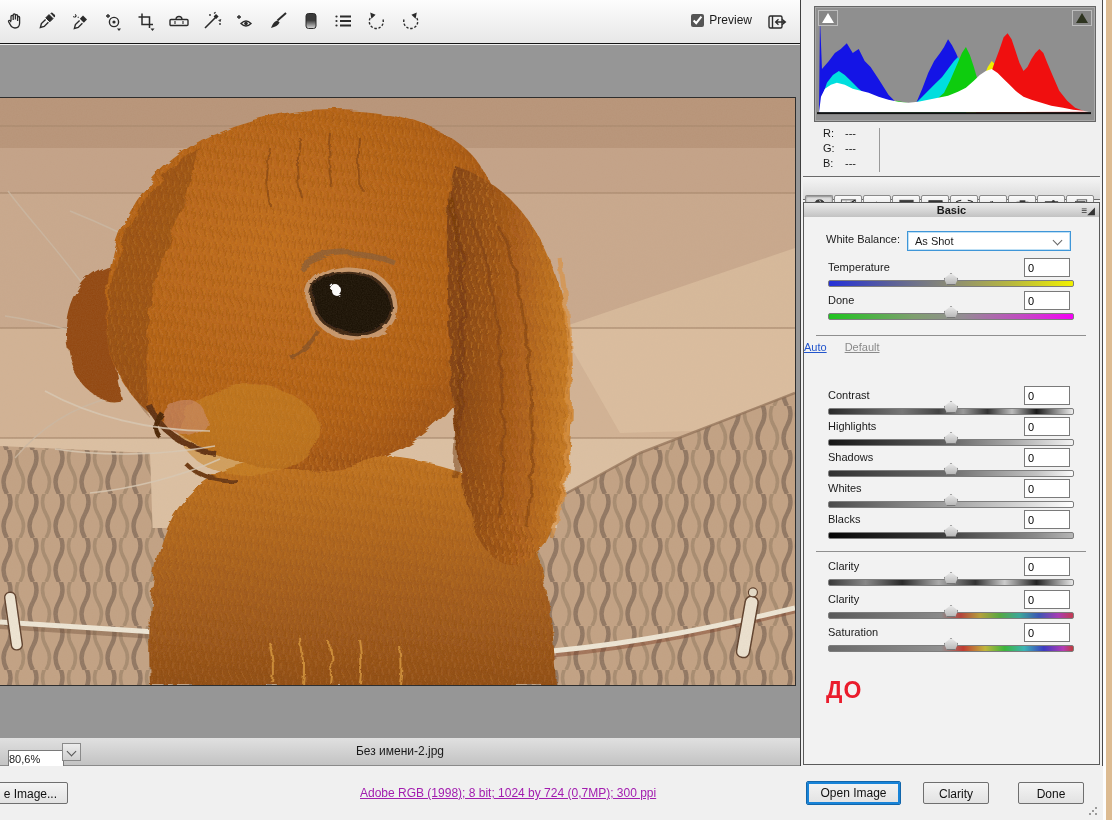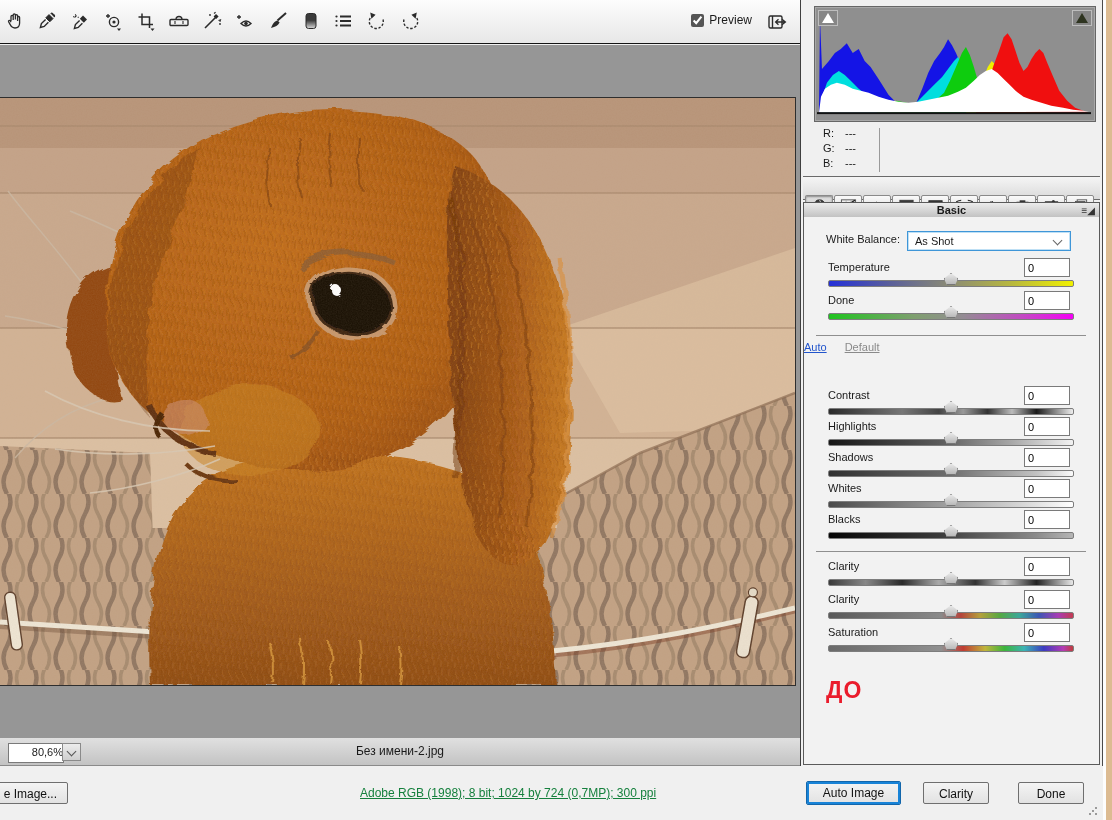--- a/index.html
+++ b/index.html
@@ -10,21 +10,21 @@
   #toolbar{position:absolute;left:0;top:0;width:100%;height:44px;background:linear-gradient(#fdfdfd,#e7e7e7);border-bottom:1px solid #141414;box-sizing:border-box;}
   .tools{position:absolute;left:2px;top:6px;display:flex;align-items:center;gap:9px;}
   .tool{width:24px;height:30px;display:flex;align-items:center;justify-content:center;}
   .tool svg{display:block;}
   #preview-wrap{position:absolute;right:48px;top:13px;display:flex;align-items:center;gap:5px;}
   #preview-box{width:13px;height:13px;accent-color:#555;margin:0;}
   #fullscreen-btn{position:absolute;right:12px;top:12px;width:22px;height:20px;display:flex;align-items:center;justify-content:center;}
   #canvas{position:absolute;left:0;top:45px;width:100%;height:693px;background:#969696;}
   #photo{position:absolute;left:0;top:52px;width:795px;height:587px;border:1px solid #2e2e2e;border-left:none;box-sizing:content-box;}
   #statusbar{position:absolute;left:0;top:738px;width:100%;height:28px;background:linear-gradient(#e0e0e0,#c3c3c3);border-bottom:1px solid #8a8a8a;box-sizing:border-box;}
-  #zoom-box{position:absolute;left:8px;top:5px;width:54px;height:18px;background:#fff;border:1px solid #7a7a7a;text-align:right;line-height:17px;}
+  #zoom-box{position:absolute;left:8px;top:12px;width:54px;height:18px;background:#fff;border:1px solid #7a7a7a;text-align:left;line-height:17px;}
   #zoom-dd{position:absolute;left:62px;top:5px;width:19px;height:18px;background:linear-gradient(#ececec,#cfcfcf);border:1px solid #8a8a8a;box-sizing:border-box;}
   .chev{display:inline-block;width:6px;height:6px;border-right:1.6px solid #555;border-bottom:1.6px solid #555;transform:rotate(45deg);}
   #zoom-dd .chev{position:absolute;left:5px;top:4px;}
   #filename{position:absolute;left:0;right:0;top:6px;text-align:center;font-size:12px;}
   
   #rightpanel{position:absolute;left:801px;top:0;width:301px;height:766px;background:#f0f0f0;border-right:1px solid #4a4a4a;box-sizing:content-box;}
   #histo-box{position:absolute;left:13px;top:6px;width:280px;height:114px;background:#8f8f8f;border:1px solid #666;box-shadow:inset 0 0 0 1px #a8a8a8;}
   #histo-box svg{position:absolute;left:2px;top:2px;}
   .clipbtn{position:absolute;top:3px;width:18px;height:14px;background:#868686;border:1px solid #bdbdbd;display:flex;align-items:center;justify-content:center;}
   #clip-shadows{left:3px;}
@@ -65,21 +65,21 @@
   #auto-link{color:#2255cc;text-decoration:underline;margin-right:18px;}
   #default-link{color:#8a8a8a;text-decoration:underline;}
   #annotation{position:absolute;left:22px;top:460px;font-size:23px;font-weight:bold;color:#ea1c2c;letter-spacing:1px;}
   
   #footer{position:absolute;left:0;top:766px;width:1103px;height:54px;background:#f0f0f0;}
   .btn{position:absolute;height:22px;background:linear-gradient(#f4f4f4,#e2e2e2);border:1px solid #6f6f6f;border-radius:2px;box-sizing:border-box;text-align:center;font:12px "Liberation Sans",sans-serif;line-height:20px;color:#111;}
   #save-btn{left:-32px;top:16px;width:100px;text-align:right;padding-right:10px;}
   #open-btn{left:806px;top:15px;width:95px;height:24px;line-height:21px;box-shadow:0 0 0 2px #1883d7 inset;border-color:#1266ab;}
   #cancel-btn{left:923px;top:16px;width:66px;}
   #done-btn{left:1018px;top:16px;width:66px;}
-  #workflow-link{position:absolute;left:360px;top:20px;font-size:12px;color:#15803d;text-decoration:underline;}
+  #workflow-link{position:absolute;left:360px;top:20px;font-size:12px;color:#a21caf;text-decoration:underline;}
   #grip{position:absolute;left:1088px;top:40px;width:10px;height:10px;background:radial-gradient(circle 1.2px at 8px 2px,#9a9a9a 1.2px,transparent 1.3px),radial-gradient(circle 1.2px at 8px 8px,#9a9a9a 1.2px,transparent 1.3px),radial-gradient(circle 1.2px at 2px 8px,#9a9a9a 1.2px,transparent 1.3px),radial-gradient(circle 1.2px at 5px 5px,#9a9a9a 1.2px,transparent 1.3px);}
   
   #edge-white{position:absolute;left:1103px;top:0;width:3px;height:820px;background:#fdfdfd;}
   #edge-tan{position:absolute;left:1106px;top:0;width:6px;height:820px;background:#dcbb92;}
   svg text{font-family:"DejaVu Serif",serif;}
 </style>
 </head>
 <body>
 
 <div id="app">
@@ -535,21 +535,21 @@
           </div>
       </div>
 
       <div id="annotation">ДО</div>
     </div>
   </div>
 
   <div id="footer">
     <button class="btn" id="save-btn">e Image...</button>
     <span id="workflow-link">Adobe RGB (1998); 8 bit; 1024 by 724 (0,7MP); 300 ppi</span>
-    <button class="btn" id="open-btn">Auto Image</button>
+    <button class="btn" id="open-btn">Open Image</button>
     <button class="btn" id="cancel-btn">Clarity</button>
     <button class="btn" id="done-btn">Done</button>
     <div id="grip"></div>
   </div>
 
   <div id="edge-white"></div>
   <div id="edge-tan"></div>
 </div>
 
 </body></html>

